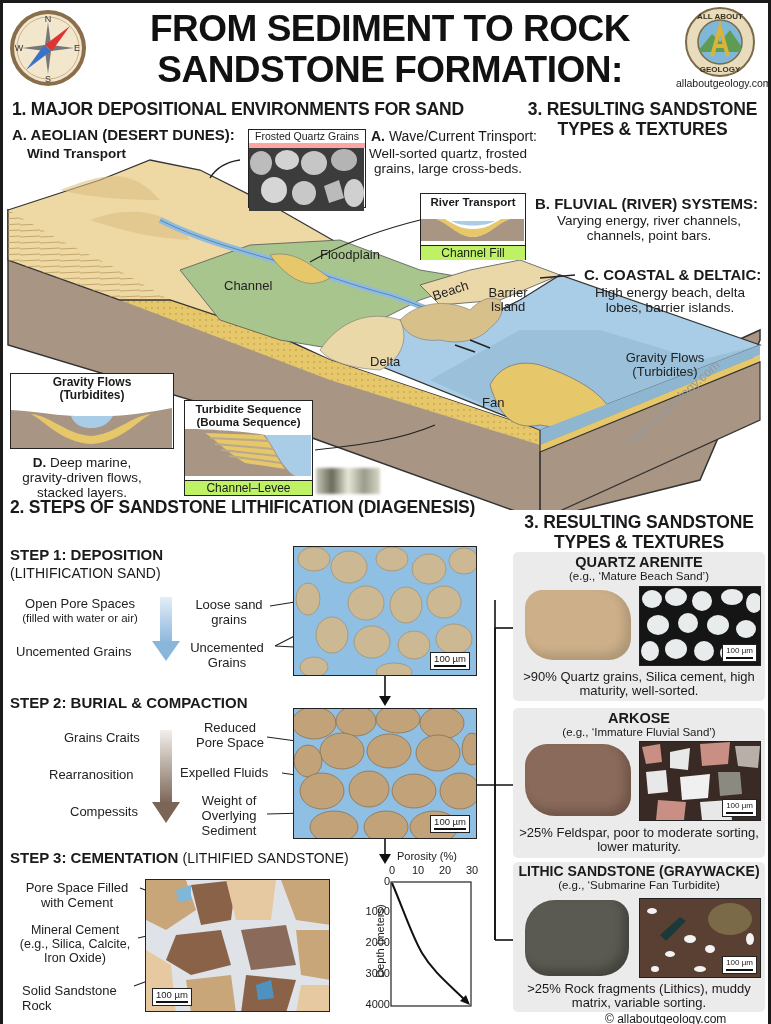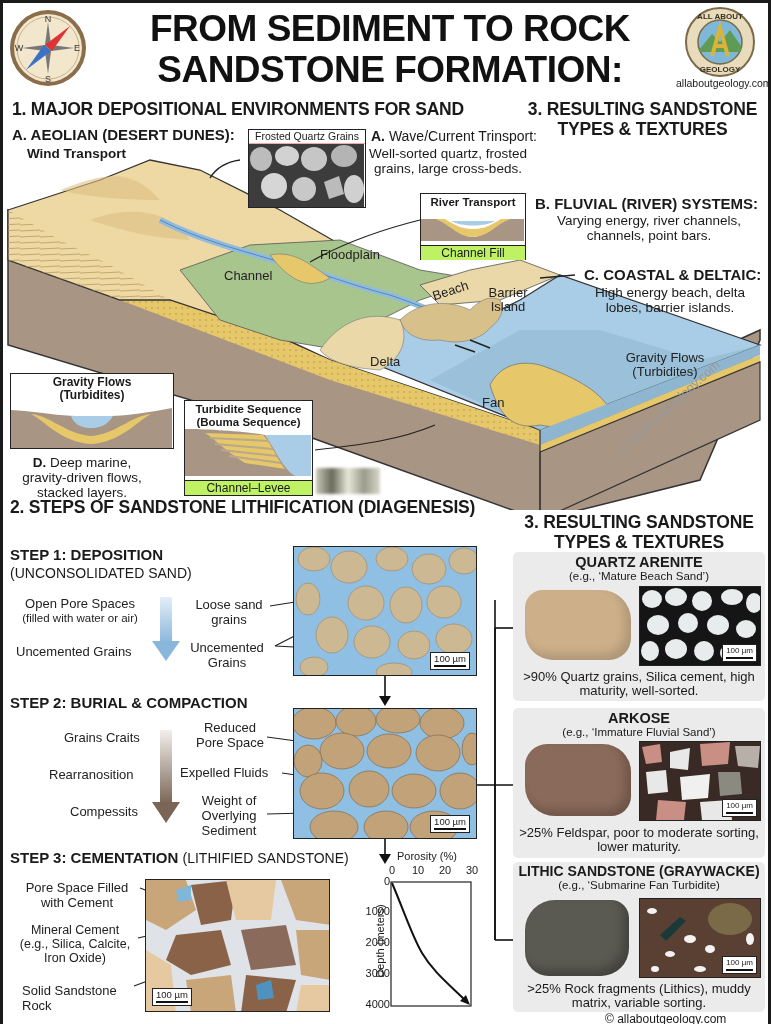--- a/index.html
+++ b/index.html
@@ -117,36 +117,36 @@
 
   <path d="M240 160 C225 162 215 170 210 178" stroke="#222" stroke-width="1.4" fill="none"></path>
   <path d="M420 220 C380 230 340 245 310 262" stroke="#222" stroke-width="1.2" fill="none"></path>
   <path d="M575 275 L540 278" stroke="#222" stroke-width="1.4" fill="none"></path>
   <path d="M455 345 L475 352" stroke="#222" stroke-width="1.4" fill="none"></path>
   <path d="M470 340 L490 348" stroke="#222" stroke-width="1.4" fill="none"></path>
   <path d="M315 450 C360 445 400 440 435 425" stroke="#222" stroke-width="1.2" fill="none"></path>
 </svg>
 
 <div class="abs lbl" style="left:320px;top:247px">Floodplain</div>
-<div class="abs lbl" style="left:224px;top:268px">Channel</div>
+<div class="abs lbl" style="left:224px;top:278px">Channel</div>
 <div class="abs lbl" style="left:432px;top:283px;transform:rotate(-18deg)">Beach</div>
 <div class="abs lbl center" style="left:478px;top:286px;width:60px;line-height:14px">Barrier Island</div>
 <div class="abs lbl" style="left:370px;top:354px">Delta</div>
 <div class="abs lbl" style="left:482px;top:395px">Fan</div>
 <div class="abs lbl center" style="left:610px;top:351px;width:110px;line-height:14px">
   <div>Gravity Flows</div>
   <div>(Turbidites)</div>
 </div>
 <div class="abs" style="left:615px;top:445px;font-size:13px;color:#999;transform:rotate(-42deg);transform-origin:left top;white-space:nowrap">© allaboutgeology.com</div>
 
 <div class="abs h2" style="left:12px;top:126px">A. AEOLIAN (DESERT DUNES):</div>
 <div class="abs" style="left:27px;top:146px;font-weight:bold;font-size:13.5px">Wind Transport</div>
 
 <div class="abs inset" style="left:248px;top:129px;width:118px;height:79px">
-  <div style="font-size:10.5px;text-align:center;border-bottom:1px solid #fca5a5;line-height:13px">Frosted Quartz Grains</div>
+  <div style="font-size:10.5px;text-align:center;border-bottom:5px solid #fca5a5;line-height:13px">Frosted Quartz Grains</div>
   <svg width="115" height="63" viewBox="0 0 115 63">
     <rect width="115" height="63" fill="#3c3c3c"></rect>
     <ellipse cx="12" cy="15" rx="11" ry="12" fill="#bcbcbc"></ellipse>
     <ellipse cx="38" cy="12" rx="12" ry="10" fill="#d2d2d2"></ellipse>
     <ellipse cx="65" cy="15" rx="13" ry="12" fill="#c6c6c6"></ellipse>
     <ellipse cx="95" cy="12" rx="13" ry="11" fill="#b4b4b4"></ellipse>
     <ellipse cx="25" cy="42" rx="13" ry="13" fill="#d6d6d6"></ellipse>
     <ellipse cx="55" cy="45" rx="12" ry="12" fill="#c8c8c8"></ellipse>
     <polygon points="75,38 90,32 95,50 80,55" fill="#bbb"></polygon>
     <ellipse cx="105" cy="45" rx="10" ry="14" fill="#d0d0d0"></ellipse>
@@ -199,21 +199,21 @@
     <path d="M25 9 L84 12 M30 15 L88 20 M36 21 L92 27 M44 27 L96 34" stroke="#b8a88c" stroke-width="2"></path>
     <path d="M80 6 L126 6 L126 47 L110 47 C98 40 90 20 80 6 Z" fill="#a9cde6"></path>
   </svg>
   <div class="inset-foot">Channel–Levee</div>
 </div>
 <div class="abs" style="left:316px;top:468px;width:64px;height:26px;background:linear-gradient(90deg,#c8c8b8,#6a6a5a,#e8e8d8,#9a9a8a,#d8d8c8);filter:blur(1.5px)"></div>
 
 <div class="abs h1" style="left:10px;top:497px">2. STEPS OF SANDSTONE LITHIFICATION (DIAGENESIS)</div>
 
 <div class="abs step-title" style="left:10px;top:546px">STEP 1: DEPOSITION</div>
-<div class="abs step-sub" style="left:10px;top:565px">(UNCONSOLIDATED SAND)</div>
+<div class="abs step-sub" style="left:10px;top:565px">(LITHIFICATION SAND)</div>
 <div class="abs lbl center" style="left:10px;top:597px;width:140px;line-height:14px">
   <div>Open Pore Spaces</div>
   <div style="font-size:11.5px">(filled with water or air)</div>
 </div>
 <div class="abs lbl" style="left:16px;top:644px">Uncemented Grains</div>
 <svg class="abs" style="left:150px;top:597px" width="32" height="66">
   <defs>
       <linearGradient id="ga1" x1="0" y1="0" x2="0" y2="1">
         <stop offset="0" stop-color="#e3eef8"></stop>
         <stop offset="1" stop-color="#8ab6dc"></stop>

